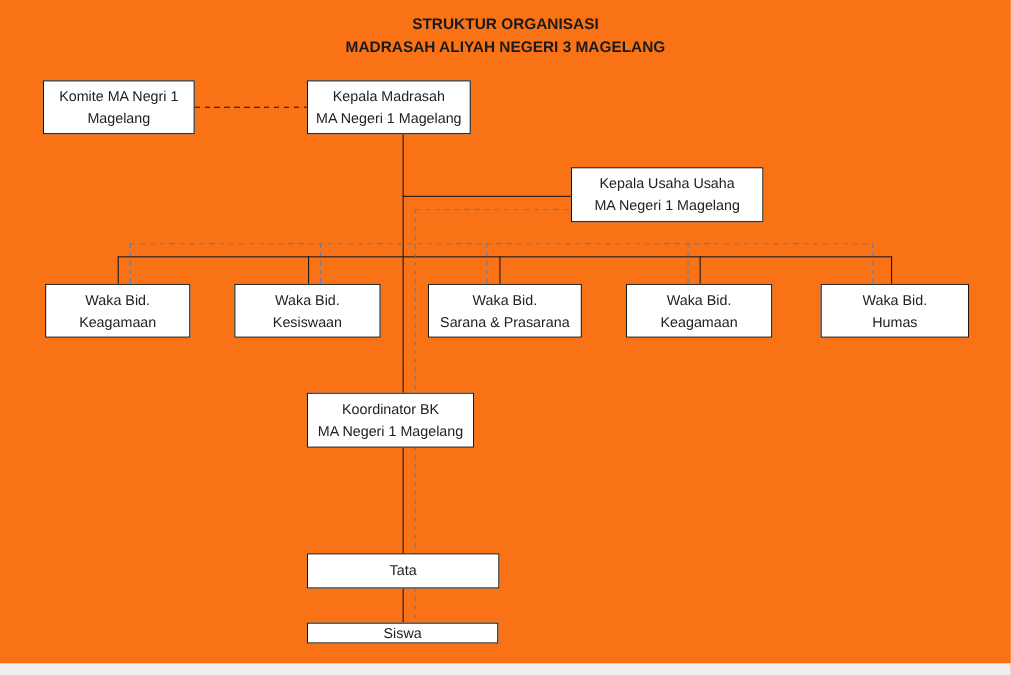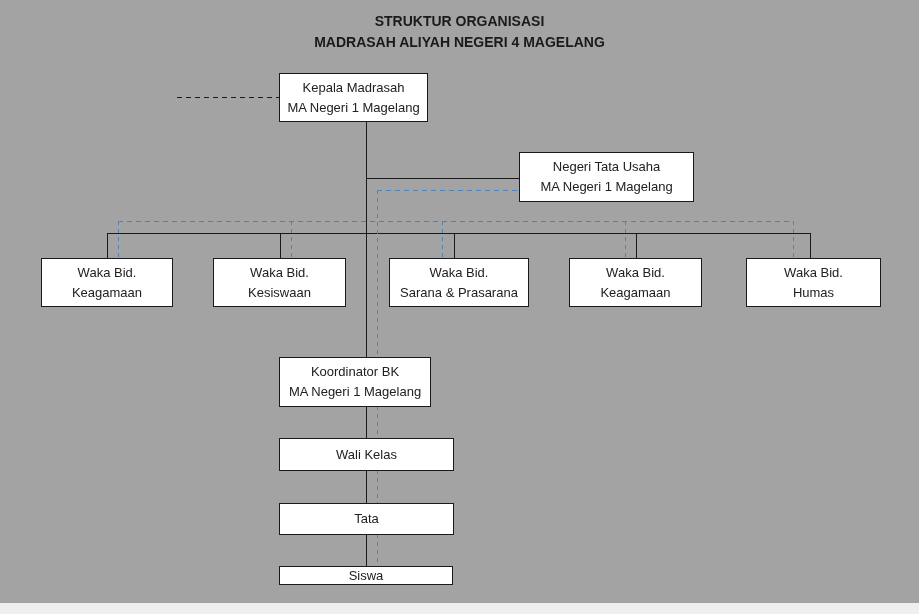--- a/index.html
+++ b/index.html
@@ -1,20 +1,20 @@
 <!DOCTYPE html>
 <html style="--dash-blue: #4f81bd;"><head>
 <meta charset="utf-8">
 <style>
   html, body { margin: 0; padding: 0; background: #ffffff; }
   #canvas {
     position: relative;
     width: 919px;
     height: 614px;
-    background: #a3a3a3;
+    background: #f97316;
     font-family: "Liberation Sans", sans-serif;
     overflow: hidden;
   }
   .title {
     position: absolute;
     top: 11px;
     left: 0;
     width: 919px;
     text-align: center;
     font-size: 14px;
@@ -75,21 +75,21 @@
   #n-guru            { left: 279px; top: 503px; width: 175px; height: 32px; }
   #n-siswa           { left: 279px; top: 566px; width: 174px; height: 19px; }
 </style>
 </head>
 <body>
 
 <div id="canvas">
 
   <div class="title">
     <div>STRUKTUR ORGANISASI</div>
-    <div>MADRASAH ALIYAH NEGERI 4 MAGELANG</div>
+    <div>MADRASAH ALIYAH NEGERI 3 MAGELANG</div>
   </div>
 
   <div class="line vsolid" style="left:366px; top:122px; height:444px;"></div>
   <div class="line hsolid" style="left:366px; top:178px; width:153px;"></div>
   <div class="line hsolid" style="left:107px; top:233px; width:704px;"></div>
   <div class="line vsolid" style="left:107px; top:233px; height:25px;"></div>
   <div class="line vsolid" style="left:280px; top:233px; height:25px;"></div>
   <div class="line vsolid" style="left:454px; top:233px; height:25px;"></div>
   <div class="line vsolid" style="left:636px; top:233px; height:25px;"></div>
   <div class="line vsolid" style="left:810px; top:233px; height:25px;"></div>
@@ -98,28 +98,32 @@
 
   <div class="line hdash-blue" style="left:377px; top:190px; width:142px;"></div>
   <div class="line vdash-blue" style="left:377px; top:190px; height:376px;"></div>
   <div class="line hdash-blue" style="left:118px; top:221px; width:675px;"></div>
   <div class="line vdash-blue" style="left:118px; top:221px; height:37px;"></div>
   <div class="line vdash-blue" style="left:291px; top:221px; height:37px;"></div>
   <div class="line vdash-blue" style="left:442px; top:221px; height:37px;"></div>
   <div class="line vdash-blue" style="left:625px; top:221px; height:37px;"></div>
   <div class="line vdash-blue" style="left:793px; top:221px; height:37px;"></div>
 
+  <div class="node" id="n-komite">
+    <span>Komite MA Negri 1</span>
+    <span>Magelang</span>
+  </div>
 
   <div class="node" id="n-kepala-madrasah">
     <span>Kepala Madrasah</span>
     <span>MA Negeri 1 Magelang</span>
   </div>
 
   <div class="node" id="n-tata-usaha">
-    <span>Negeri Tata Usaha</span>
+    <span>Kepala Usaha Usaha</span>
     <span>MA Negeri 1 Magelang</span>
   </div>
 
   <div class="node" id="n-kesiswaan">
     <span>Waka Bid.</span>
     <span>Keagamaan</span>
   </div>
 
   <div class="node" id="n-kurikulum">
     <span>Waka Bid.</span>
@@ -139,23 +143,20 @@
   <div class="node" id="n-humas">
     <span>Waka Bid.</span>
     <span>Humas</span>
   </div>
 
   <div class="node" id="n-koordinator-bk">
     <span>Koordinator BK</span>
     <span>MA Negeri 1 Magelang</span>
   </div>
 
-  <div class="node" id="n-wali-kelas">
-    <span>Wali Kelas</span>
-  </div>
 
   <div class="node" id="n-guru">
     <span>Tata</span>
   </div>
 
   <div class="node" id="n-siswa">
     <span>Siswa</span>
   </div>
 
   <div class="bottom-strip"></div>

